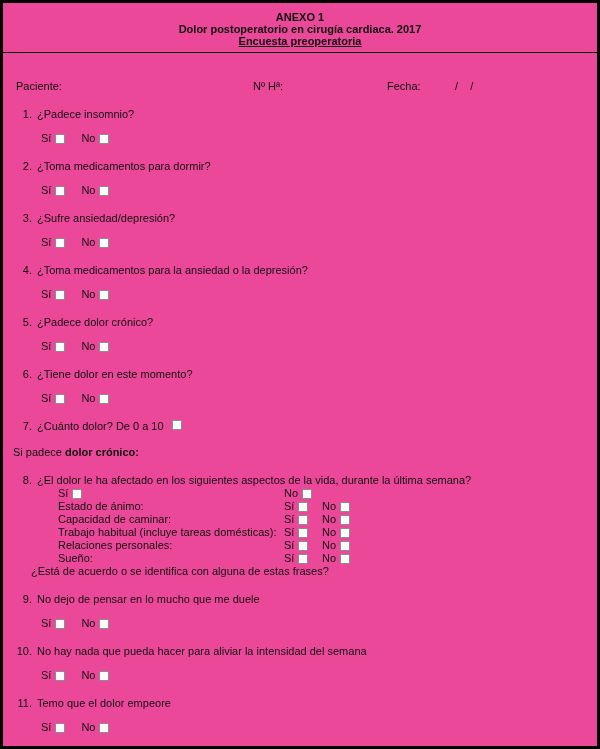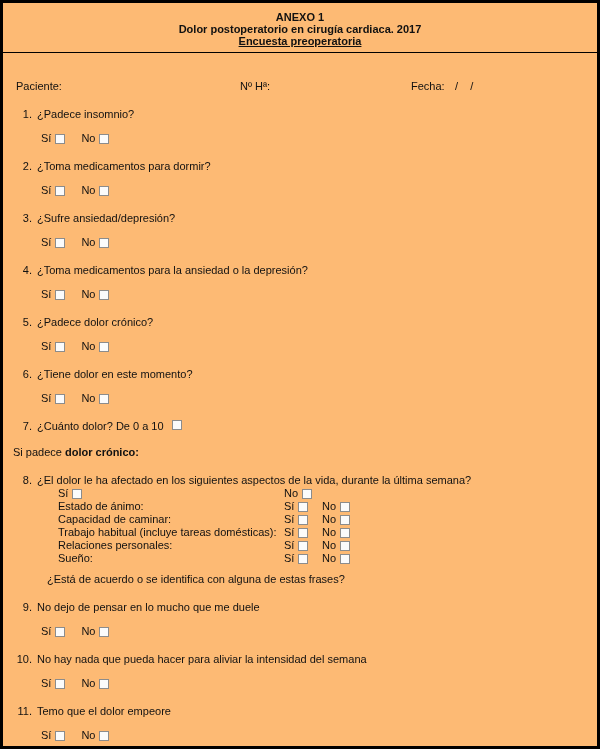--- a/index.html
+++ b/index.html
@@ -1,32 +1,32 @@
 <!DOCTYPE html>
 <html><head>
 <meta charset="utf-8">
 <style>
   html, body { margin: 0; padding: 0; background: #ffffff; }
   .page {
     width: 600px; height: 749px; box-sizing: border-box;
-    border: 3px solid #000; background: #fdba74;
+    border: 3px solid #000; background: #ec4899;
     font-family: "Liberation Sans", "DejaVu Sans", sans-serif;
     font-size: 11px; color: #111;
     position: relative; overflow: hidden; margin: 0 auto;
   }
   .header { text-align: center; padding-top: 8px; font-weight: bold; }
   .header div { line-height: 12px; }
   .underline { text-decoration: underline; }
   .rule { border-top: 1px solid #000; margin-top: 5px; }
 
   .info-row { position: relative; height: 13px; margin-top: 27px; }
   .info-row span { position: absolute; top: 0; }
   .lbl-patient { left: 13px; }
-  .lbl-record  { left: 220px; padding-left: 17px; }
-  .lbl-date    { left: 408px; }
+  .lbl-record  { left: 233px; padding-left: 17px; }
+  .lbl-date    { left: 384px; }
   .date-val    { left: 452px; white-space: pre; }
 
   .q { display: flex; padding-left: 8px; margin-top: 15px; line-height: 13px; }
   .q-num { flex: 0 0 21px; text-align: right; }
   .q-text { padding-left: 5px; }
 
   .answers { padding-left: 38px; margin-top: 11px; line-height: 13px; }
   .ans-no { margin-left: 16px; }
 
   .box {
@@ -35,21 +35,21 @@
     margin-left: 4px; vertical-align: -2px; box-sizing: border-box;
   }
   .inline-box { margin-left: 8px; }
 
   .section-intro { padding-left: 10px; margin-top: 13px; line-height: 13px; }
   .bold { font-weight: bold; text-align: center; }
 
   .sub-rows { padding-left: 55px; }
   .sub-row { display: grid; grid-template-columns: 226px 38px 40px; line-height: 13px; }
 
-  .phrase { padding-left: 44px; margin-top: 8px; line-height: 13px; }
+  .phrase { padding-left: 28px; margin-top: 0; line-height: 13px; }
 </style>
 </head>
 <body>
 
 <div class="page">
 
   <div class="header">
     <div>ANEXO 1</div>
     <div>Dolor postoperatorio en cirugía cardiaca. 2017</div>
     <div class="underline">Encuesta preoperatoria</div>

